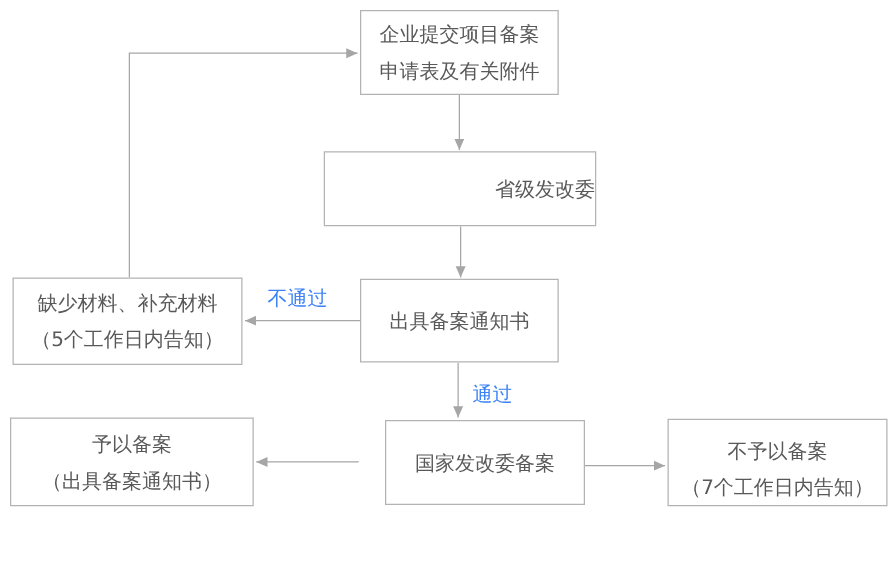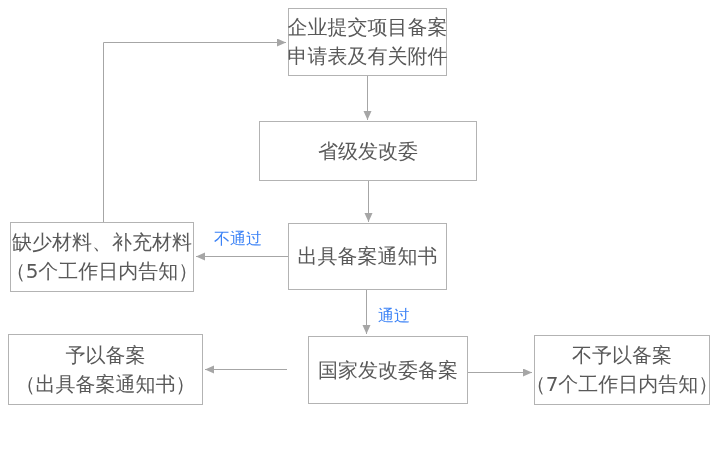--- a/index.html
+++ b/index.html
@@ -21,44 +21,44 @@
     top: 0;
     width: 716px;
     height: 452px;
   }
   .node {
     position: absolute;
     box-sizing: border-box;
     border: 1px solid #b3b3b3;
     background: #ffffff;
     color: #595959;
-    font-size: 20px;
+    font-size: 16px;
     line-height: 29px;
     display: flex;
     flex-direction: column;
     align-items: center;
     justify-content: center;
     text-align: center;
     white-space: nowrap;
   }
   .edge-label {
     position: absolute;
     color: #3b82f6;
     font-size: 16px;
     line-height: 20px;
     white-space: nowrap;
   }
   
   .n-submit     { left: 288px; top: 8px;   width: 159px; height: 68px; }
-  .n-provincial { left: 259px; top: 121px; width: 218px; height: 60px; }
+  .n-provincial { left: 259px; top: 121px; width: 218px; height: 60px; align-items: flex-end; }
   .n-report     { left: 288px; top: 223px; width: 159px; height: 67px; }
   .n-missing    { left: 10px;  top: 222px; width: 184px; height: 70px; }
   .n-filed      { left: 287px; top: 336px; width: 160px; height: 68px; margin-left: 21px; }
   .n-granted    { left: 8px;   top: 334px; width: 195px; height: 71px; }
-  .n-denied     { left: 534px; top: 335px; width: 176px; height: 70px; }
+  .n-denied     { left: 534px; top: 335px; width: 176px; height: 70px; justify-content: flex-end; }
   .lbl-fail { left: 214px; top: 229px; }
   .lbl-pass { left: 378px; top: 306px; }
 </style>
 </head>
 <body>
 
 <div class="canvas">
 
   <svg class="connectors" viewBox="0 0 716 452" xmlns="http://www.w3.org/2000/svg">
     <defs>

